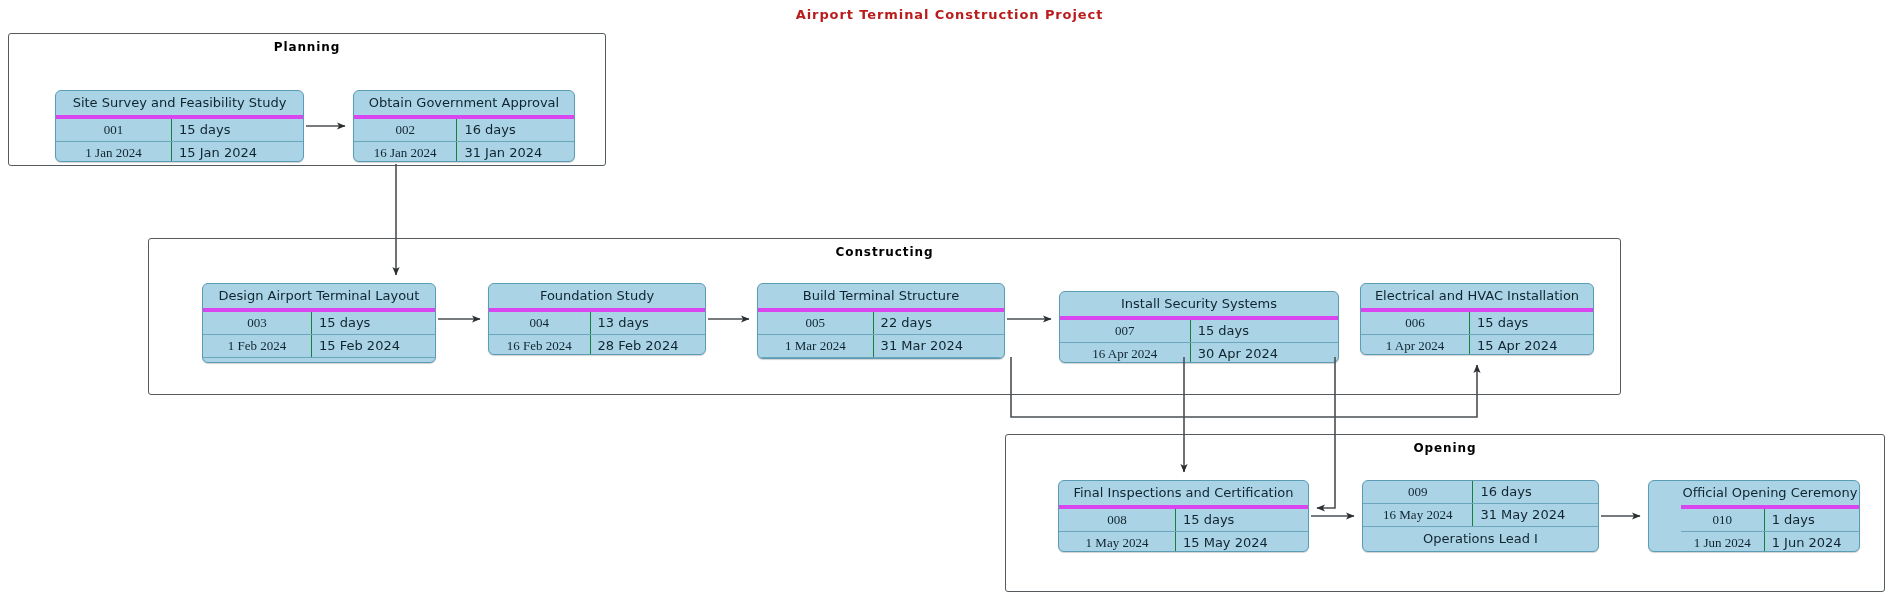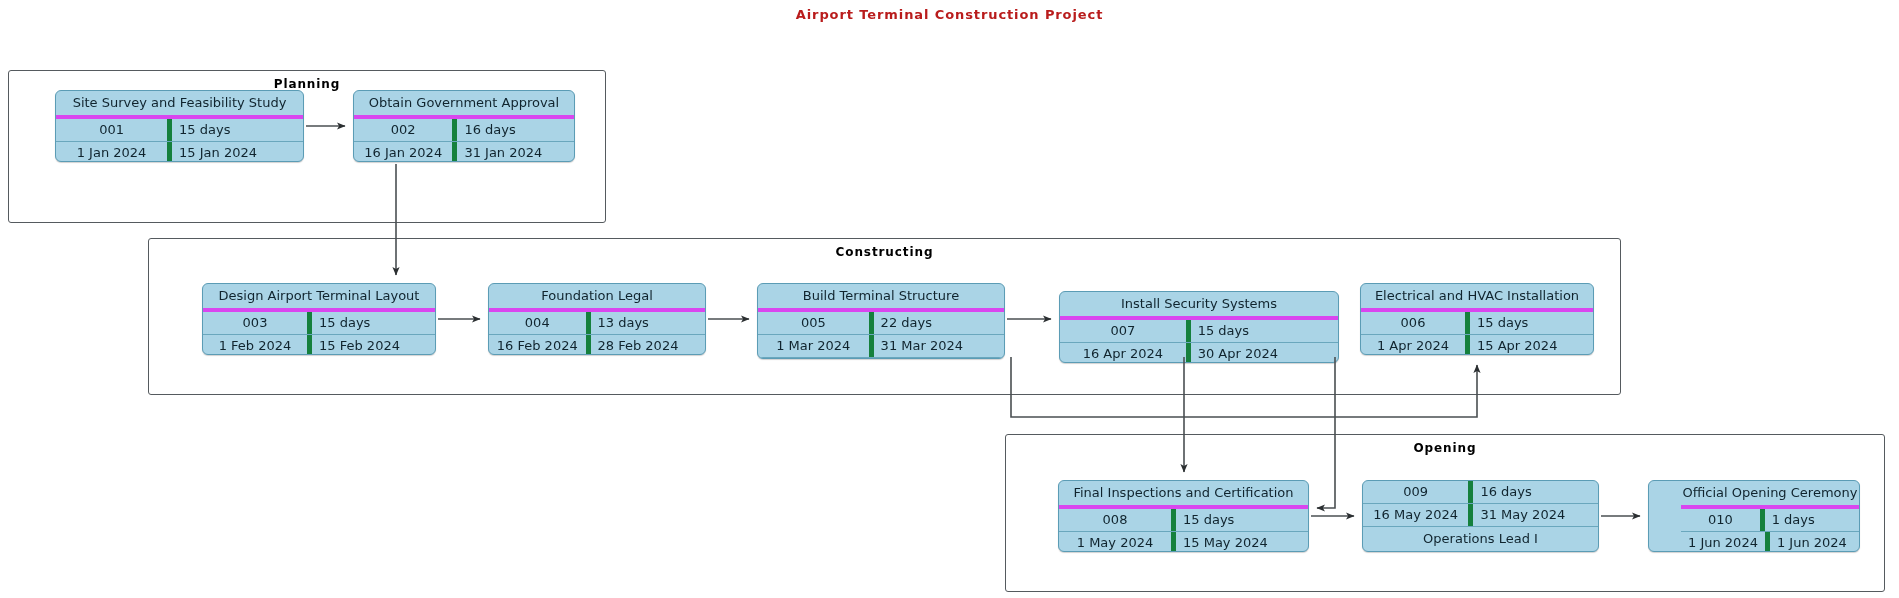--- a/index.html
+++ b/index.html
@@ -35,41 +35,41 @@
   }
   .node-row{display:flex;width:100%;box-sizing:border-box;}
   .node-name{
     height:24px;line-height:24px;text-align:center;font-size:13px;
     border-bottom:4px solid #d946ef;white-space:nowrap;
   }
   .cell{
     height:22px;line-height:22px;font-size:13px;padding:0 7px;
     box-sizing:border-box;white-space:nowrap;
   }
-  .cell-l{flex:0 0 47%;text-align:center;border-right:5px solid #15803d;}
+  .cell-l{flex:0 0 47%;text-align:center;border-right:1px solid #15803d;font-family:Liberation Serif, serif;}
   .cell-r{flex:1 1 auto;text-align:left;}
   .row-mid{border-bottom:1px solid #6aa7bd;}
   .node-res{
     height:24px;line-height:24px;text-align:center;font-size:13px;
     border-top:1px solid #6aa7bd;white-space:nowrap;
   }
 
   
   .edge-svg{position:absolute;left:0;top:0;width:1899px;height:598px;pointer-events:none;}
   .edge-path{fill:none;stroke:#4a4f52;stroke-width:1.6px;}
   .edge-head{fill:#2b2f31;}
 </style>
 </head>
 <body>
 
 <div id="canvas">
 
   <div class="diagram-title">Airport Terminal Construction Project</div>
 
-  <div class="lane" style="left:8px;top:33px;width:598px;height:153px;margin-top:37px;">
+  <div class="lane" style="left:8px;top:33px;width:598px;height:133px;">
     <div class="lane-title">Planning</div>
   </div>
 
   <div class="node" style="left:55px;top:90px;width:249px;height:72px;">
     <div class="node-name">Site Survey and Feasibility Study</div>
     <div class="node-row row-mid">
       <div class="cell cell-l">001</div>
       <div class="cell cell-r">15 days</div>
     </div>
     <div class="node-row">
@@ -89,35 +89,35 @@
       <div class="cell cell-l">16 Jan 2024</div>
       <div class="cell cell-r">31 Jan 2024</div>
     </div>
     <div class="node-res">Legal Officer B</div>
   </div>
 
   <div class="lane" style="left:148px;top:238px;width:1473px;height:157px;">
     <div class="lane-title">Constructing</div>
   </div>
 
-  <div class="node" style="left:202px;top:283px;width:234px;height:72px;">
+  <div class="node" style="left:202px;top:283px;width:234px;height:80px;">
     <div class="node-name">Design Airport Terminal Layout</div>
     <div class="node-row row-mid">
       <div class="cell cell-l">003</div>
       <div class="cell cell-r">15 days</div>
     </div>
     <div class="node-row">
       <div class="cell cell-l">1 Feb 2024</div>
       <div class="cell cell-r">15 Feb 2024</div>
     </div>
     <div class="node-res">Architect C</div>
   </div>
 
   <div class="node" style="left:488px;top:283px;width:218px;height:72px;">
-    <div class="node-name">Foundation Legal</div>
+    <div class="node-name">Foundation Study</div>
     <div class="node-row row-mid">
       <div class="cell cell-l">004</div>
       <div class="cell cell-r">13 days</div>
     </div>
     <div class="node-row">
       <div class="cell cell-l">16 Feb 2024</div>
       <div class="cell cell-r">28 Feb 2024</div>
     </div>
     <div class="node-res">Civil Engineer D</div>
   </div>

